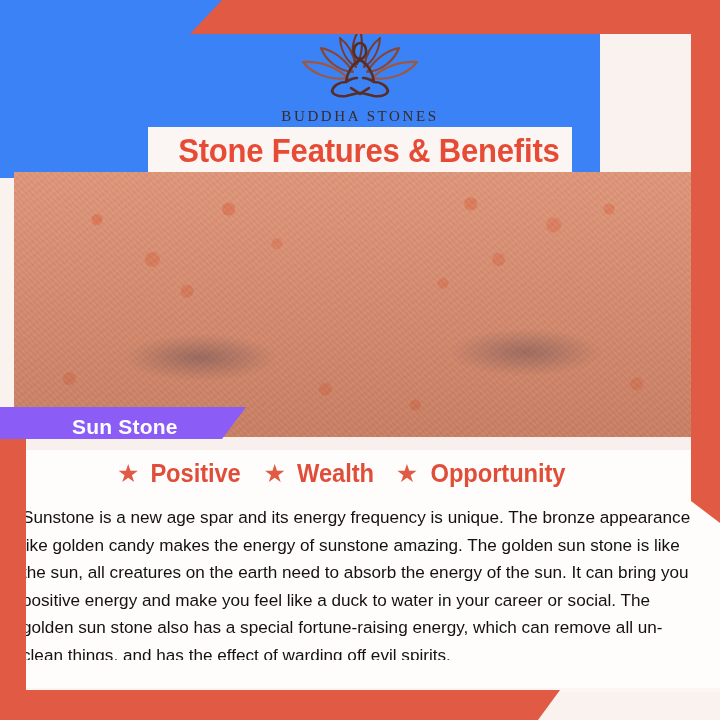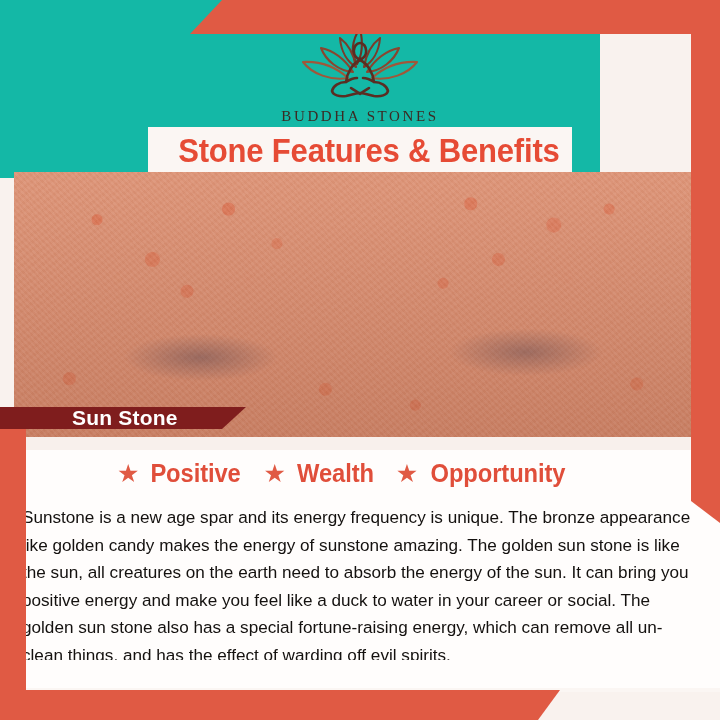--- a/index.html
+++ b/index.html
@@ -62,21 +62,21 @@
     z-index: 6;
   }
 
   
   .header {
     position: absolute;
     top: 0;
     left: 0;
     width: 600px;
     height: 178px;
-    background: #14b8a6;
+    background: #3b82f6;
     z-index: 2;
   }
 
   .logo-block {
     position: absolute;
     top: 24px;
     left: 0;
     width: 720px;
     text-align: center;
   }
@@ -193,25 +193,25 @@
       radial-gradient(ellipse 110px 34px at 74% 68%, rgba(90,70,80,.42), rgba(90,70,80,0) 70%),
       linear-gradient(to bottom, rgba(255,230,215,.10), rgba(110,60,45,.16));
   }
 
   
   .stone-ribbon {
     position: absolute;
     left: 0;
     top: 407px;
     width: 246px;
-    height: 22px;
-    background: #7f1d1d;
+    height: 32px;
+    background: #8b5cf6;
     clip-path: polygon(0 0, 100% 0, calc(100% - 24px) 100%, 0 100%);
     display: flex;
-    align-items: center;
+    align-items: flex-end;
     z-index: 7;
   }
   .stone-ribbon span {
     margin-left: 72px;
     color: #ffffff;
     font-size: 21px;
     font-weight: bold;
     letter-spacing: .2px;
   }
 

